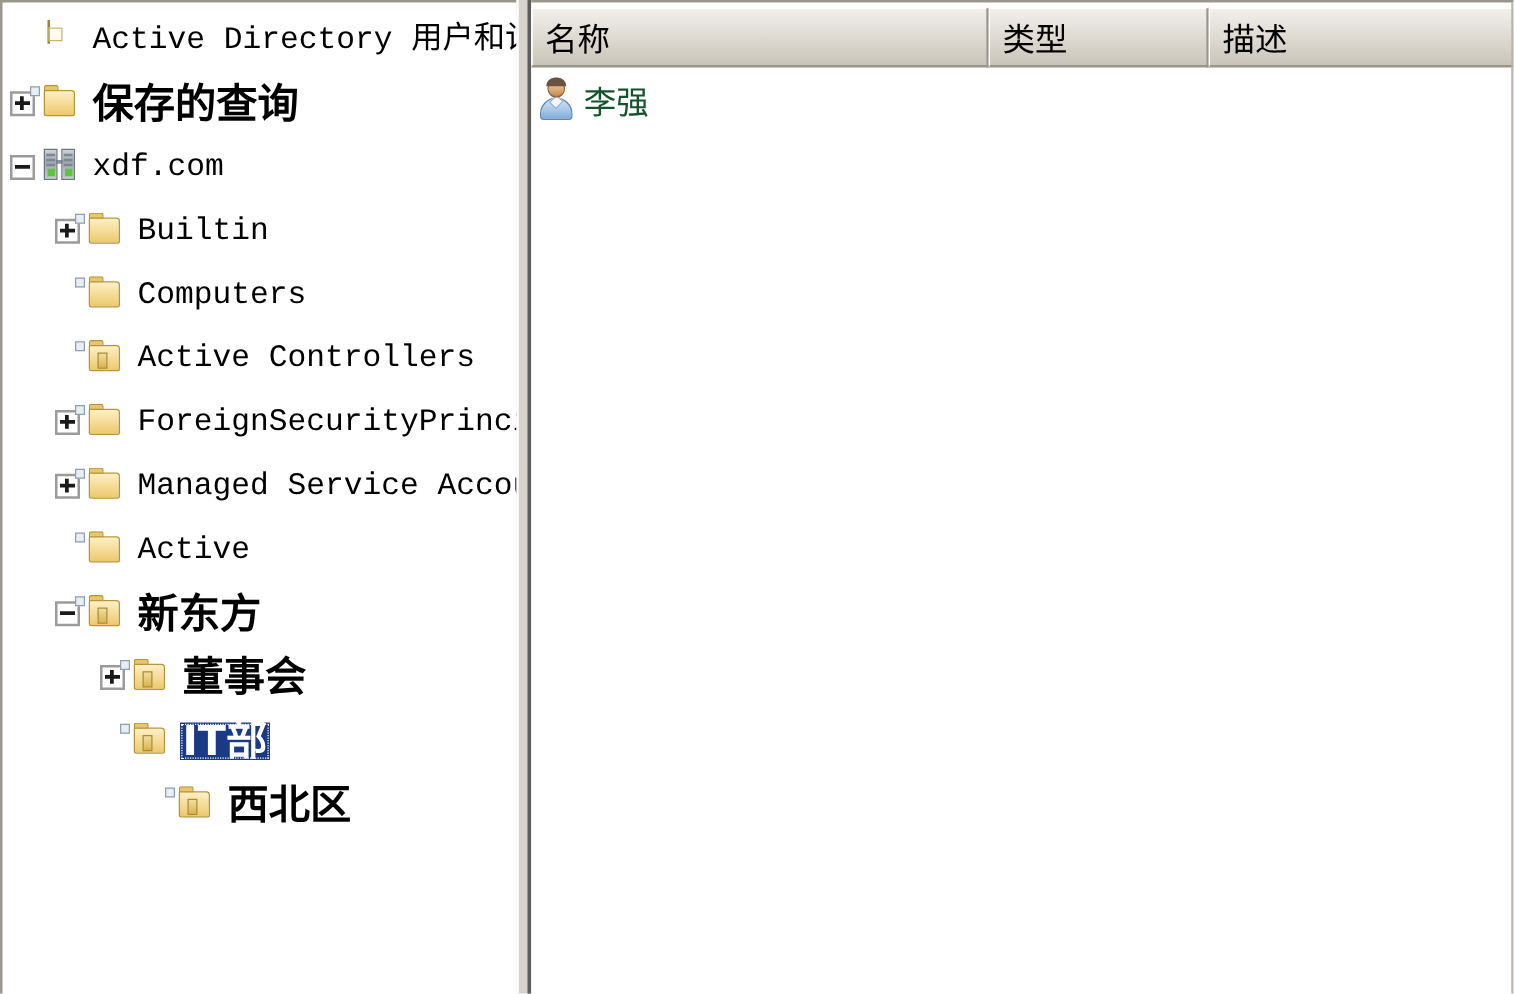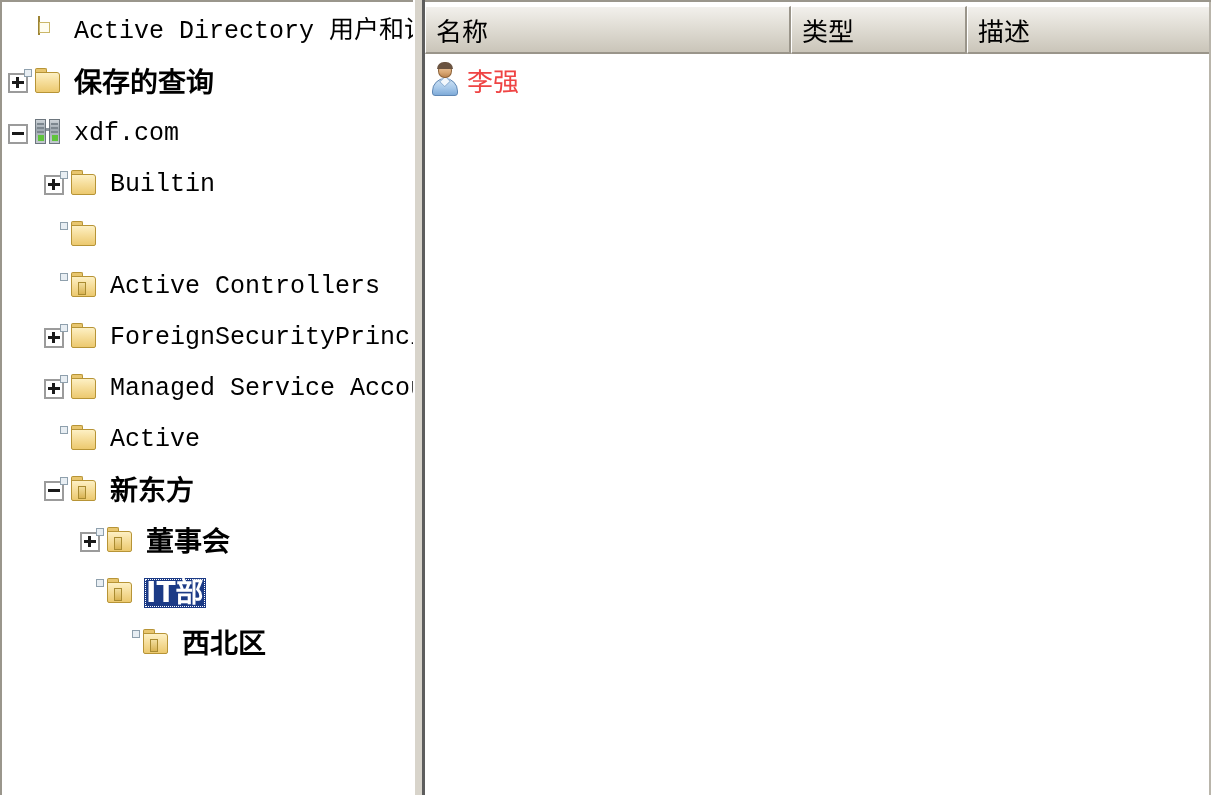--- a/index.html
+++ b/index.html
@@ -197,21 +197,21 @@
   .node-label {
     font-family: "Liberation Mono", "DejaVu Sans Mono", monospace;
     font-size: 25px;
     line-height: 30px;
     color: #000000;
     letter-spacing: 0px;
     padding: 0 2px;
   }
   .node-label.cjk {
     font-family: "DejaVu Sans", "Liberation Sans", sans-serif;
-    font-size: 28px;
+    font-size: 33px;
     font-weight: 700;
   }
   .node-label.selected {
     background: #1b3a86;
     color: #ffffff;
     outline: 1px dotted #ffffff;
     outline-offset: -2px;
   }
 
   
@@ -274,21 +274,21 @@
     display: flex;
     align-items: center;
     height: 46px;
   }
   .cell {
     display: flex;
     align-items: center;
     height: 46px;
     font-family: "DejaVu Sans", "Liberation Sans", sans-serif;
     font-size: 26px;
-    color: #ef4444;
+    color: #14532d;
     white-space: nowrap;
     overflow: hidden;
     box-sizing: border-box;
   }
   .cell.c-name { width: 366px; padding-left: 6px; }
   .cell.c-type { width: 184px; padding-left: 10px; }
   .cell.c-desc { flex: 1 1 auto; padding-left: 10px; }
 
   
   .ic-user {
@@ -379,20 +379,21 @@
         <div class="tree-row">
           <span class="spacer-indent" style="width: 42px;"></span>
           <span class="twisty has-box plus"></span>
           <span class="node-icon"><span class="ic-folder"><span class="tab"></span><span class="body"></span><span class="sheet"></span></span></span>
           <span class="node-label">Builtin</span>
         </div>
         <div class="tree-row">
           <span class="spacer-indent" style="width: 42px;"></span>
           <span class="twisty"></span>
           <span class="node-icon"><span class="ic-folder"><span class="tab"></span><span class="body"></span><span class="sheet"></span></span></span>
+          <span class="node-label">Computers</span>
         </div>
         <div class="tree-row">
           <span class="spacer-indent" style="width: 42px;"></span>
           <span class="twisty"></span>
           <span class="node-icon"><span class="ic-folder ou"><span class="tab"></span><span class="body"></span><span class="inner"></span><span class="sheet"></span></span></span>
           <span class="node-label">Active Controllers</span>
         </div>
         <div class="tree-row">
           <span class="spacer-indent" style="width: 42px;"></span>
           <span class="twisty has-box plus"></span>

